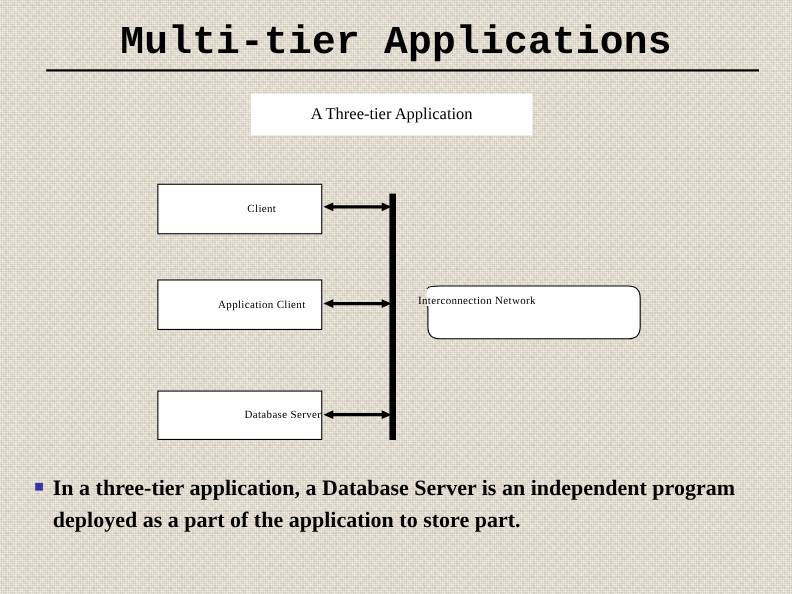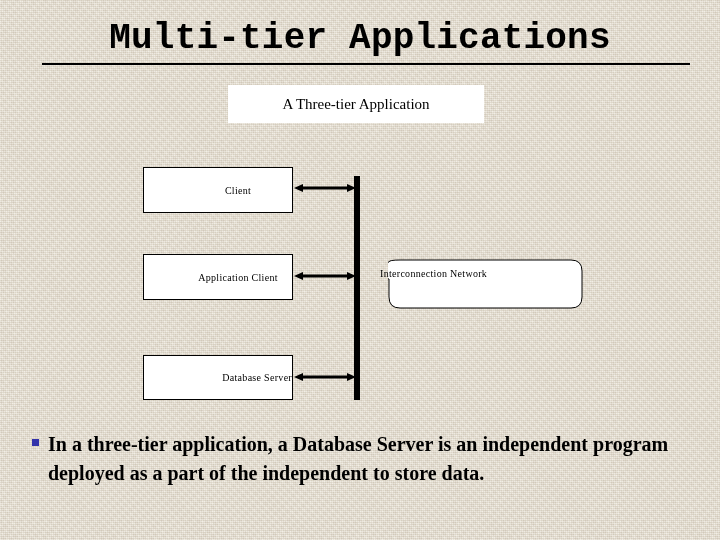--- a/index.html
+++ b/index.html
@@ -226,16 +226,16 @@
                L 1 3
                Q 1 1 12 1 Z" fill="#ffffff" stroke="#000000" stroke-width="1"></path>
     </svg>
 
     <span id="callout-label">Interconnection Network</span>
 
   </div>
 
   <div id="bullet-block">
     <span id="bullet-marker"></span>
-    <p id="bullet-text">In a three-tier application, a Database Server is an independent program deployed as a part of the independent to store data.</p>
+    <p id="bullet-text">In a three-tier application, a Database Server is an independent program deployed as a part of the application to store part.</p>
   </div>
 
 </div>
 
 </body></html>

